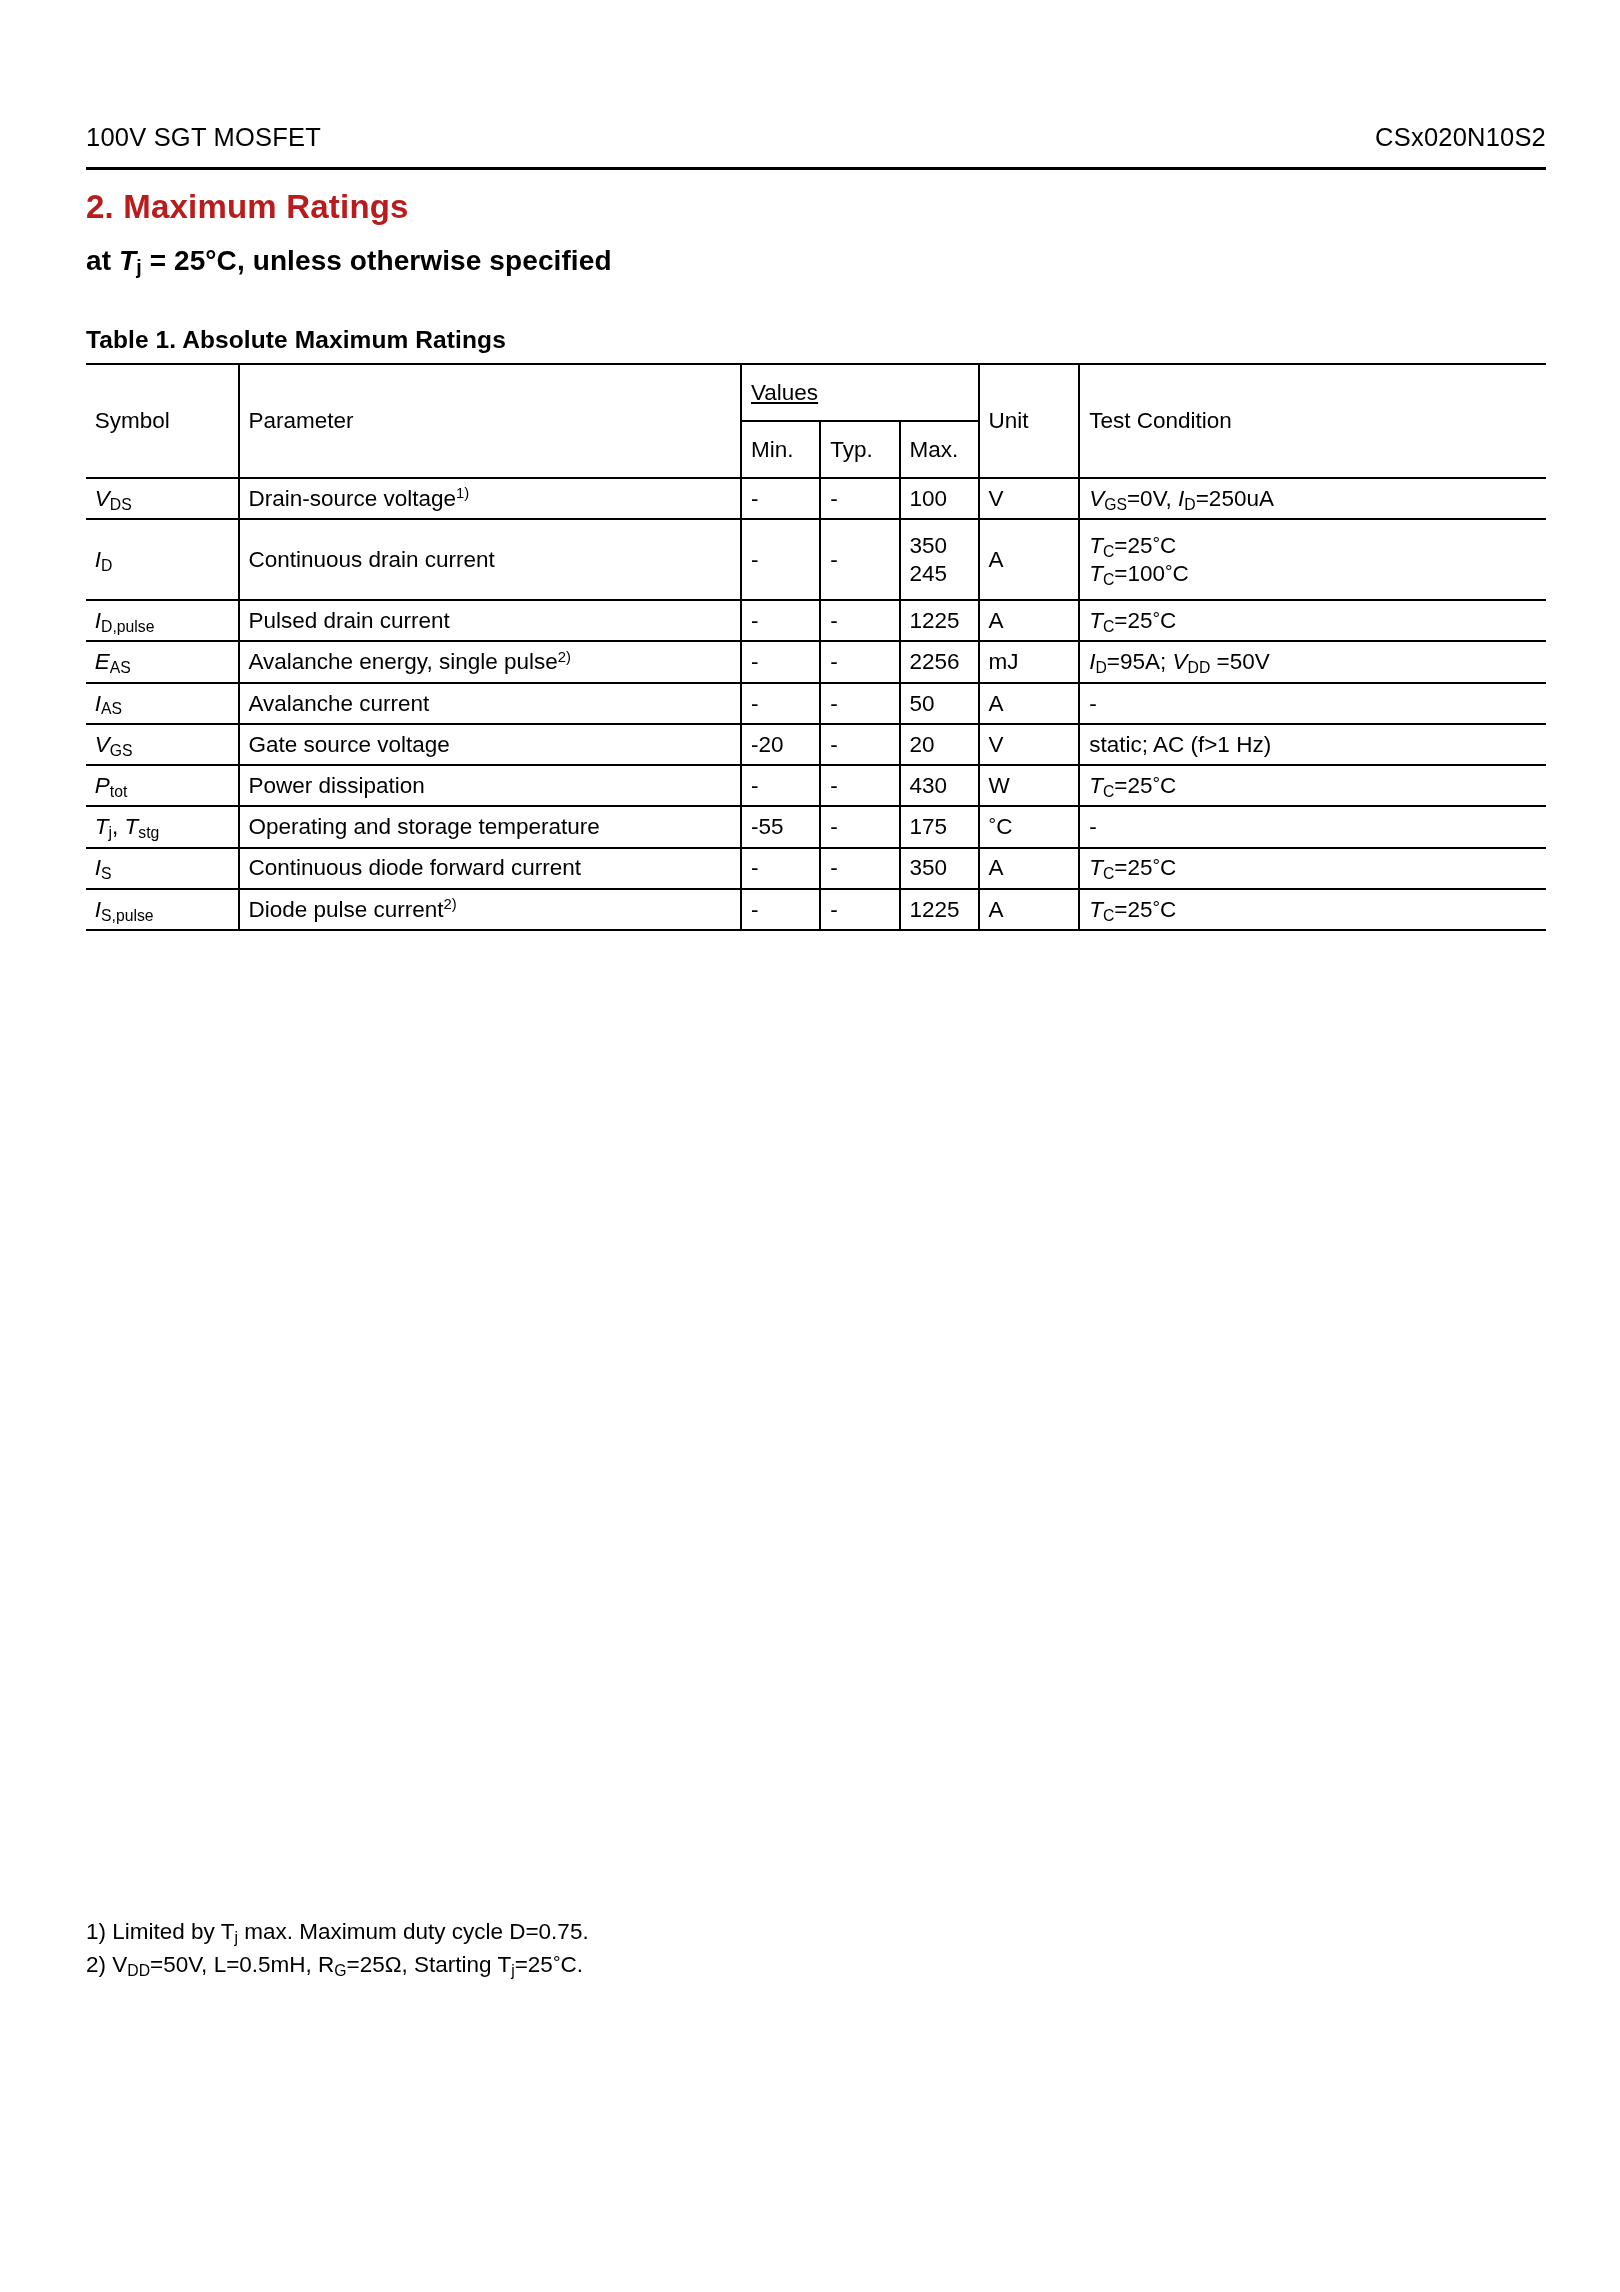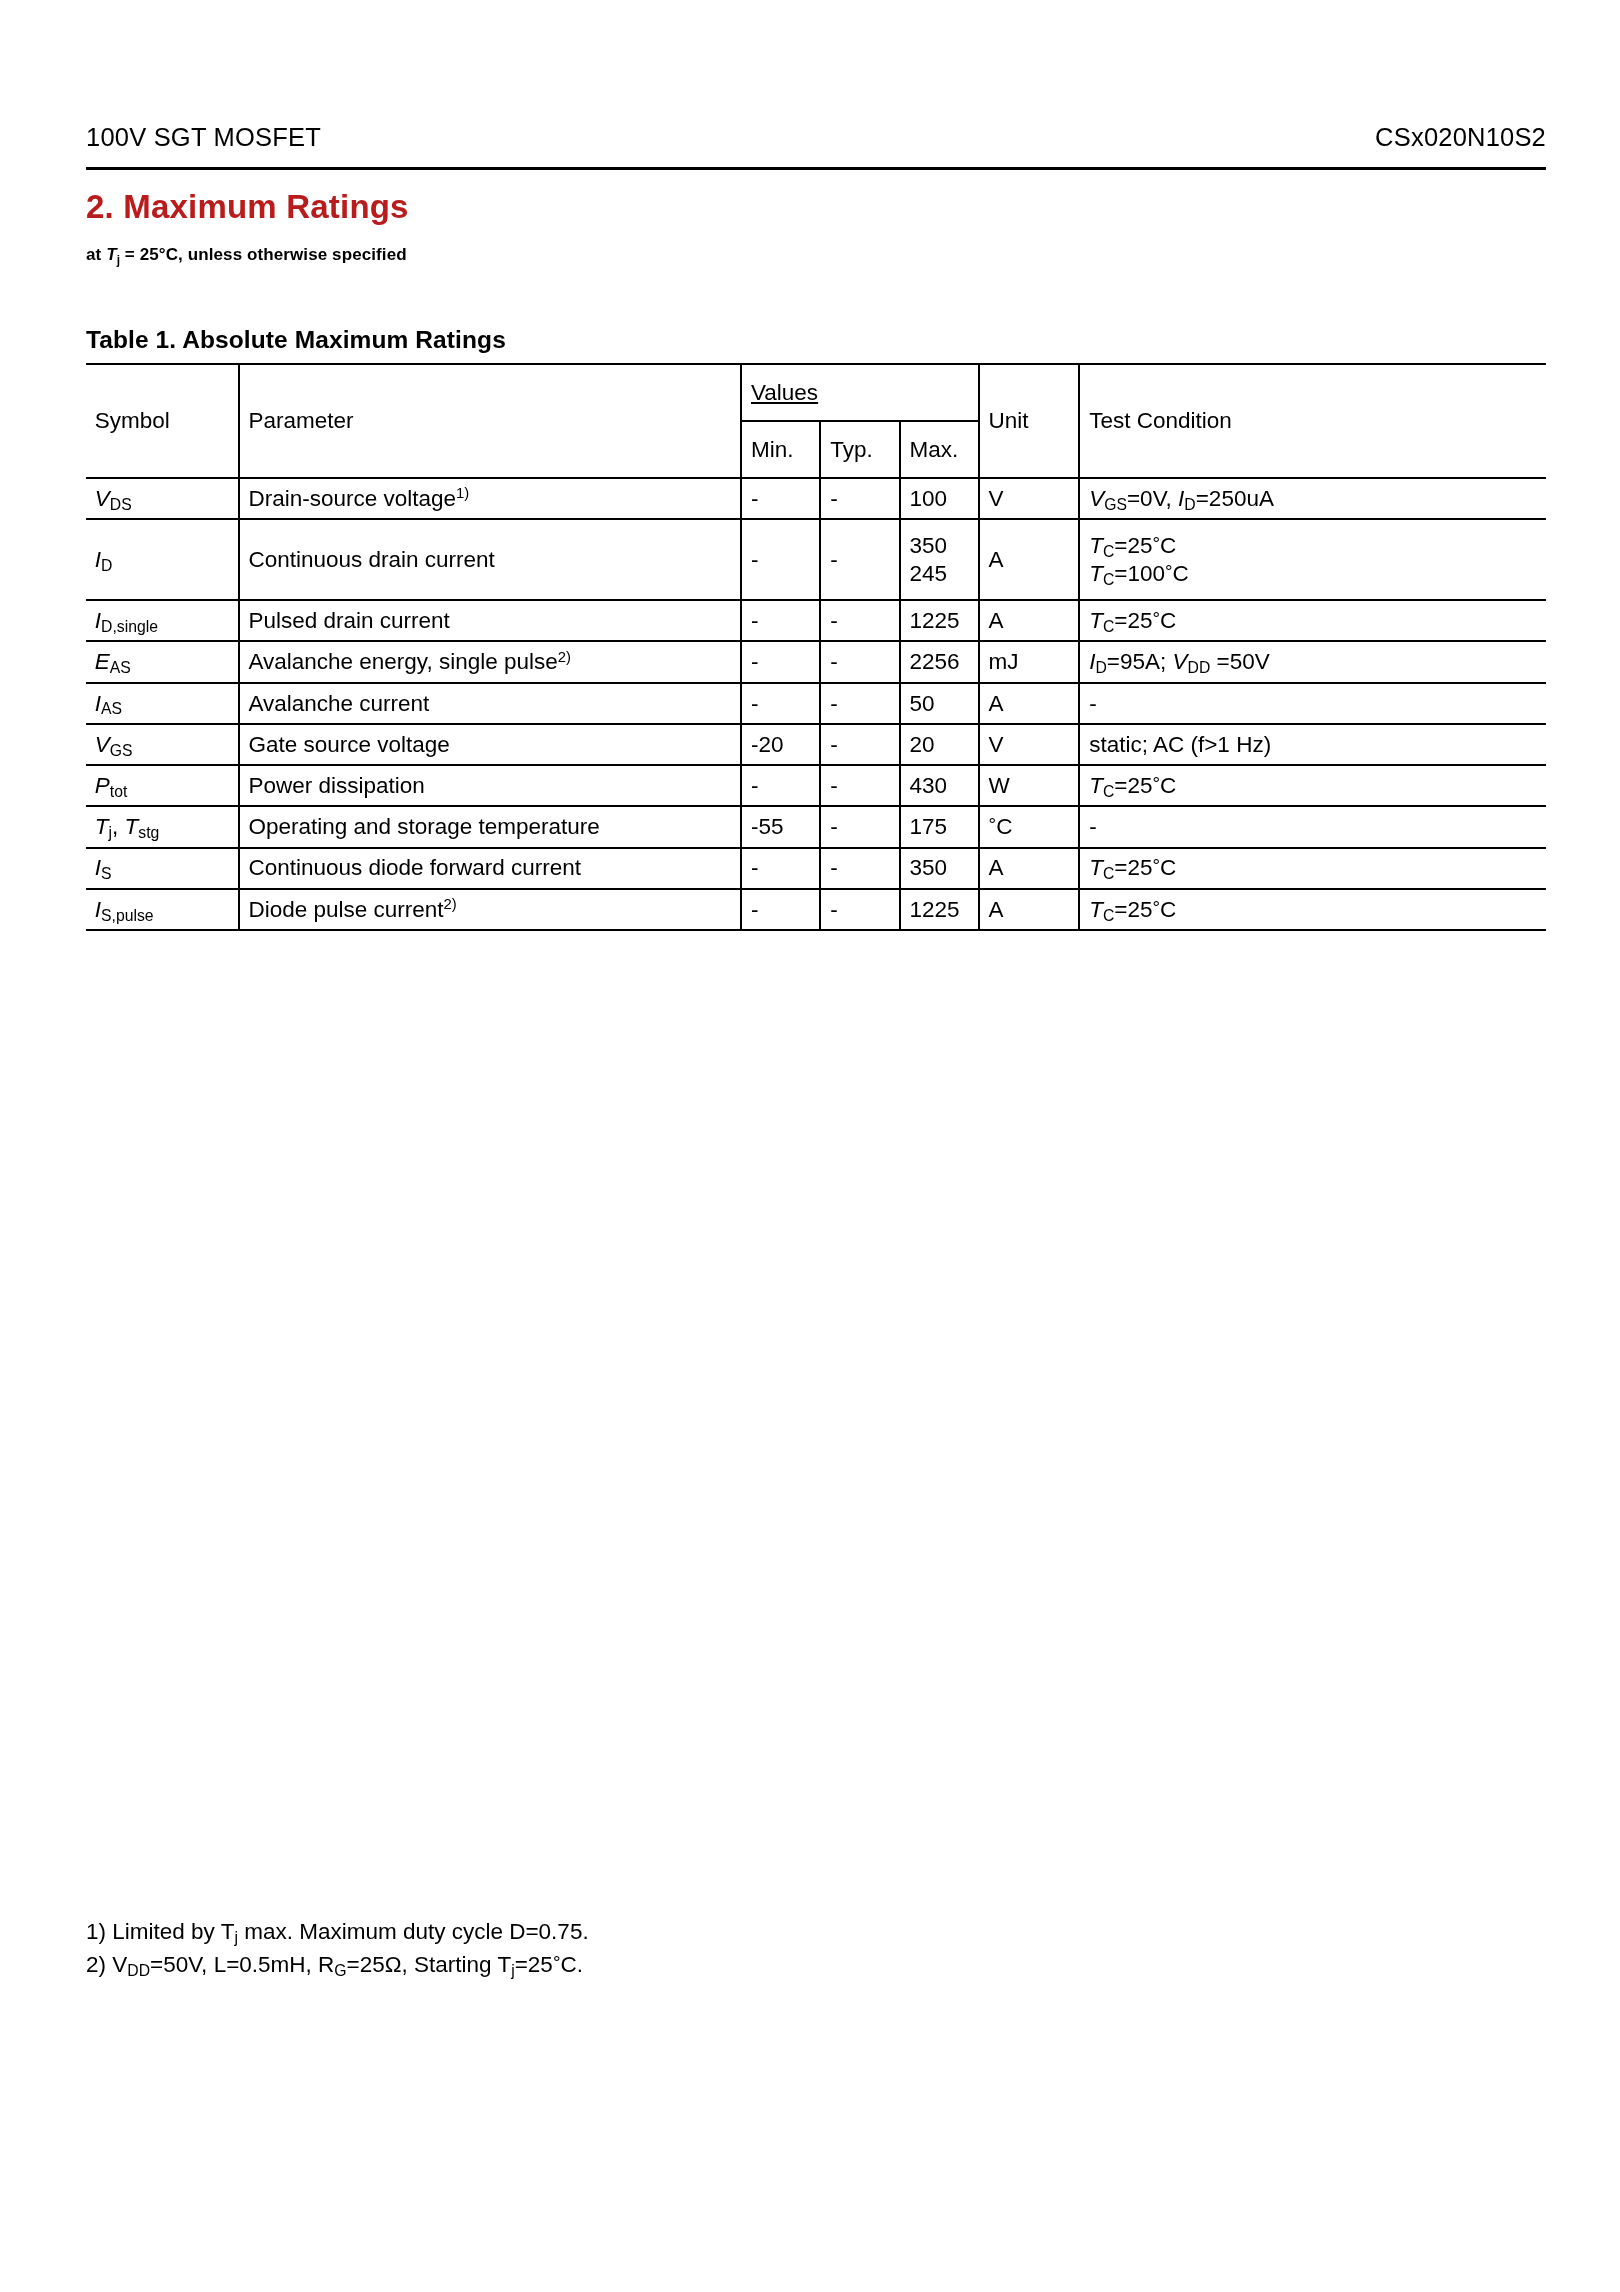--- a/index.html
+++ b/index.html
@@ -52,21 +52,21 @@
     top: 188px;
     font-size: 33px;
     font-weight: bold;
     color: #b91c1c;
     letter-spacing: 0.2px;
   }
   .sec-sub {
     position: absolute;
     left: 86px;
     top: 245px;
-    font-size: 17px;
+    font-size: 28px;
     font-weight: bold;
     letter-spacing: 0.1px;
   }
   .sec-sub i { font-style: italic; }
   .sub-t { font-style: italic; }
 
   
   .tbl-caption {
     position: absolute;
     left: 86px;
@@ -199,21 +199,21 @@
               <div>350</div>
               <div>245</div>
             </td>
             <td class="c-unit">A</td>
             <td class="c-cond twoline">
               <div><i class="ital">T</i><span class="sub">C</span><span>=25</span><span class="deg">°</span><span>C</span></div>
               <div><i class="ital">T</i><span class="sub">C</span><span>=100</span><span class="deg">°</span><span>C</span></div>
             </td>
           </tr>
           <tr class="row-d">
-            <td class="c-sym"><span class="sym">I</span><span class="sub">D,single</span></td>
+            <td class="c-sym"><span class="sym">I</span><span class="sub">D,pulse</span></td>
             <td class="c-par"><span>Pulsed drain current</span></td>
             <td class="c-min">-</td>
             <td class="c-typ">-</td>
             <td class="c-max">1225</td>
             <td class="c-unit">A</td>
             <td class="c-cond"><i class="ital">T</i><span class="sub">C</span><span>=25</span><span class="deg">°</span><span>C</span></td>
           </tr>
           <tr class="row-d">
             <td class="c-sym"><span class="sym">E</span><span class="sub">AS</span></td>
             <td class="c-par"><span>Avalanche energy, single pulse</span><sup class="fn">2)</sup></td>

